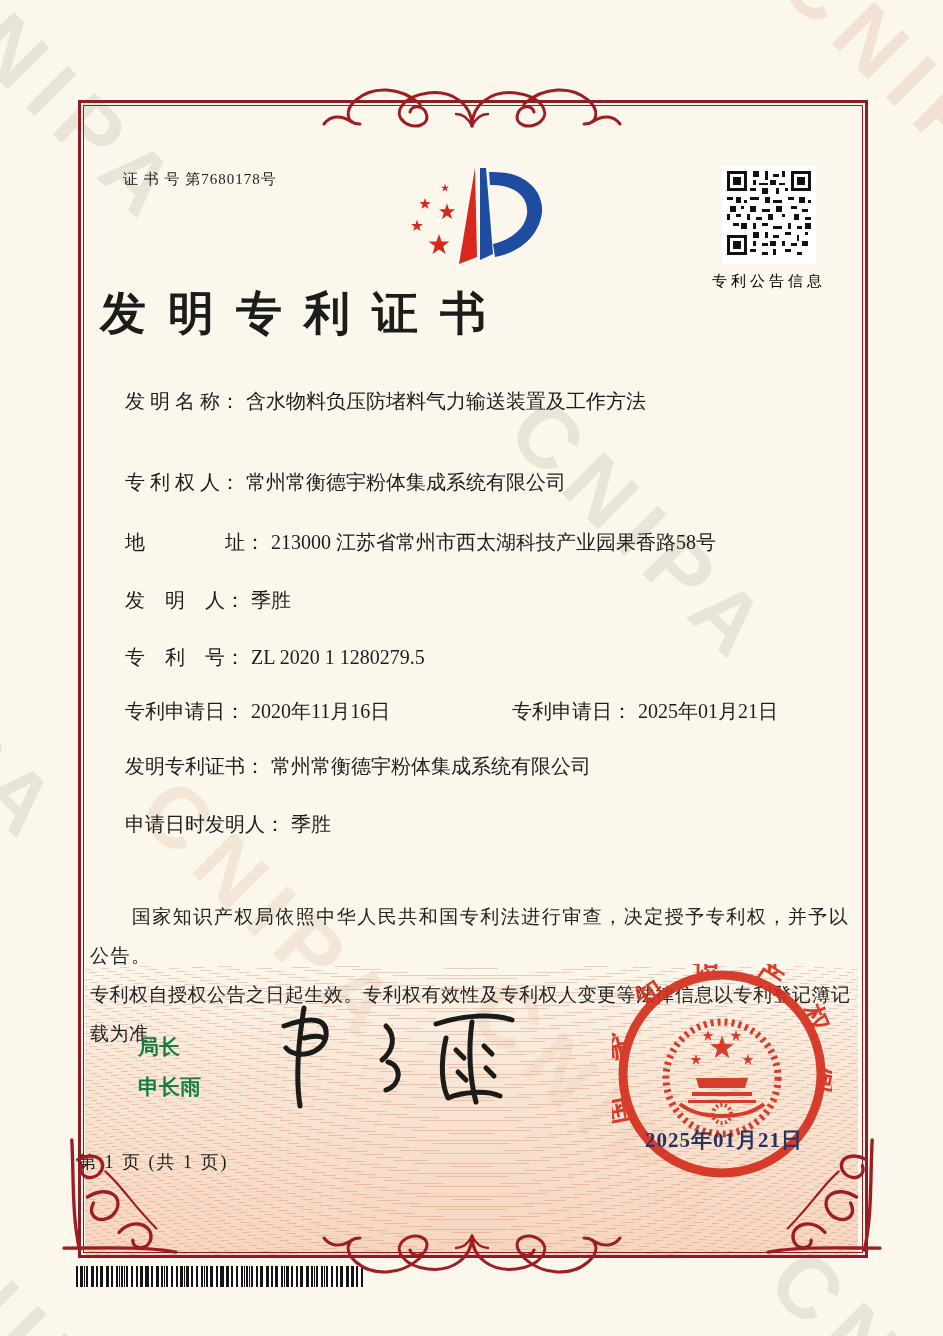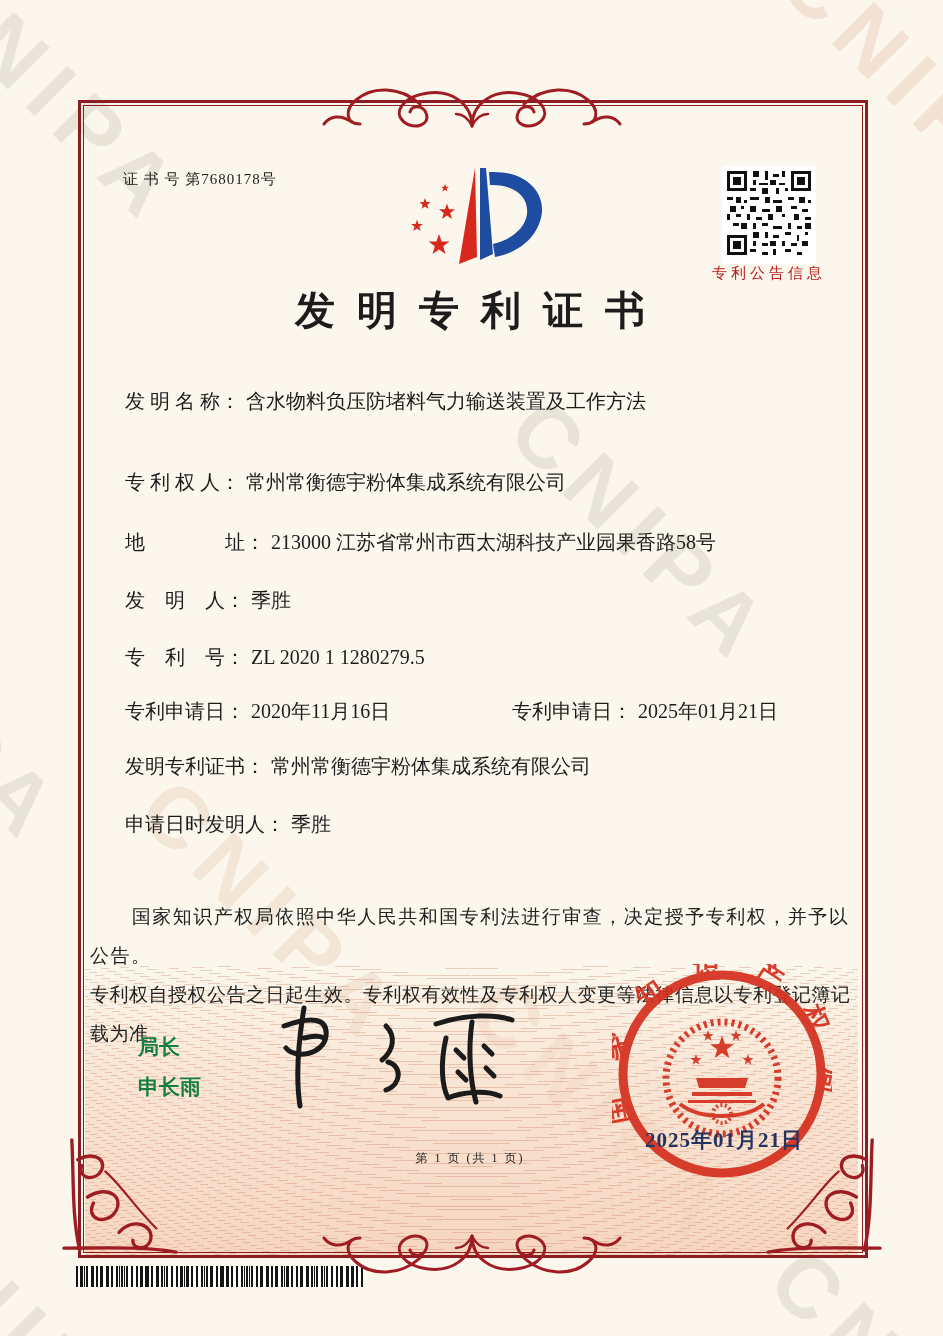--- a/index.html
+++ b/index.html
@@ -31,24 +31,24 @@
       repeating-radial-gradient(1400px 420px at 50% 620px,
         rgba(198,112,80,.30) 0 1.5px, rgba(198,112,80,0) 1.5px 11px),
       linear-gradient(to bottom, rgba(247,219,200,0) 0%,
         rgba(247,217,196,.55) 35%, rgba(245,207,184,.85) 100%);
   }
   
   .cert-no{position:absolute;left:123px;top:170px;font-size:15px;letter-spacing:1px;z-index:3;text-align:right;}
   .logo{position:absolute;left:405px;top:160px;z-index:3;}
   .qr-wrap{position:absolute;left:712px;top:166px;z-index:3;text-align:center;}
   .qr-box{background:#fff;padding:5px;display:inline-block;}
-  .qr-caption{margin-top:0;font-size:15px;letter-spacing:4px;color:#b91c1c;}
+  .qr-caption{margin-top:8px;font-size:15px;letter-spacing:4px;color:#000000;}
   .title{
-    position:absolute;left:78px;top:283px;width:784px;text-align:center;
-    font-size:40px;font-weight:700;letter-spacing:22px;text-indent:22px;z-index:3;
+    position:absolute;left:78px;top:283px;width:784px;
+    font-size:46px;font-weight:700;letter-spacing:22px;text-indent:22px;z-index:3;
   }
   
   .row{position:absolute;left:117px;font-size:20px;z-index:3;white-space:nowrap;margin-left:8px;}
   .row .val{margin-left:6px;}
   .col2{position:absolute;left:510px;top:0;}
   
   .statement{
     position:absolute;left:90px;top:897px;width:765px;z-index:3;
     font-size:19px;line-height:39px;color:#222;
   }
@@ -60,22 +60,22 @@
     font-size:21px;font-weight:600;color:#15803d;}
   .sig-svg{position:absolute;left:268px;top:992px;z-index:3;}
   
   .seal{position:absolute;left:612px;top:964px;z-index:5;}
   .seal-date{
     position:absolute;left:645px;top:1126px;z-index:6;
     font-size:21px;font-weight:700;color:#25335f;letter-spacing:1px;
   }
   
   .page-footer{
-    position:absolute;left:78px;top:1150px;width:784px;text-align:center;
-    font-size:12px;z-index:3;letter-spacing:2px;
+    position:absolute;left:78px;top:1150px;width:784px;
+    font-size:18px;z-index:3;letter-spacing:2px;
   }
   .barcode{
     position:absolute;left:76px;top:1266px;width:287px;height:21px;z-index:3;
     background-color:#fdfdfb;
     background-image:
       repeating-linear-gradient(90deg,#141414 0 2px,transparent 2px 5px),
       repeating-linear-gradient(90deg,#141414 0 1px,transparent 1px 8px),
       repeating-linear-gradient(90deg,transparent 0 4px,#141414 4px 5px,transparent 5px 13px);
   }
   

